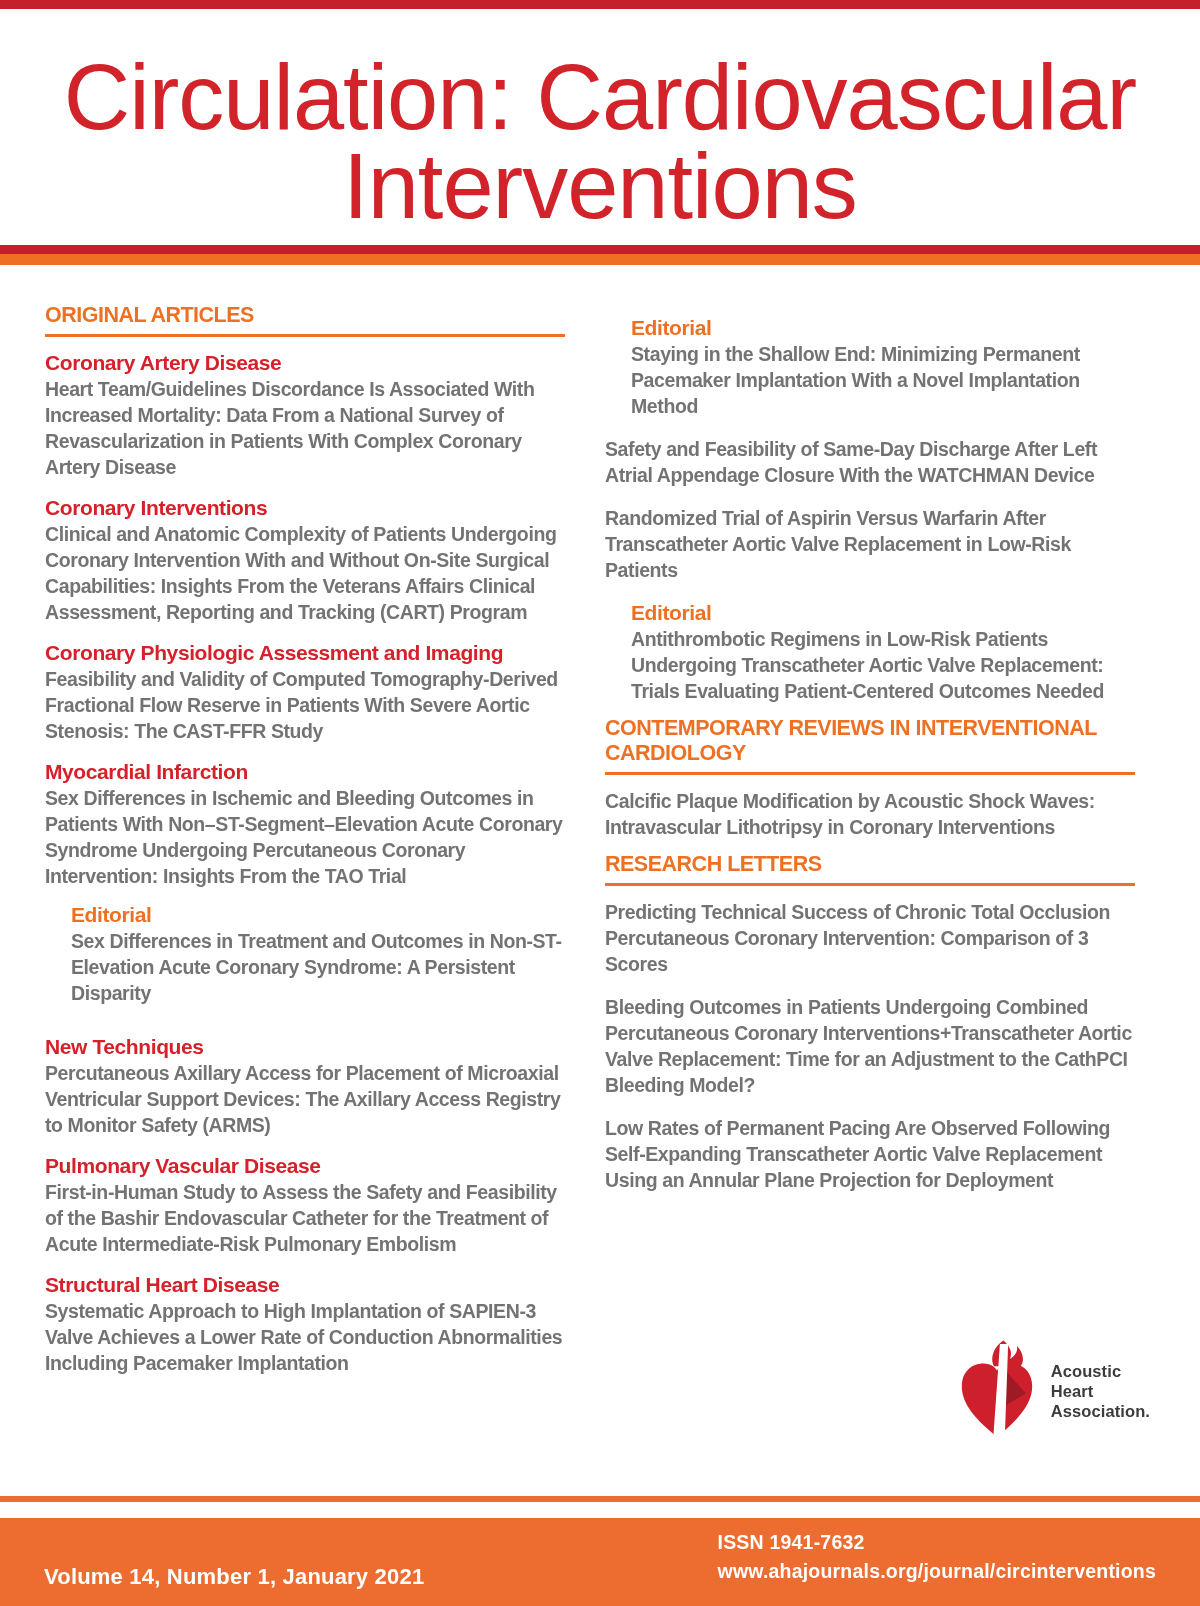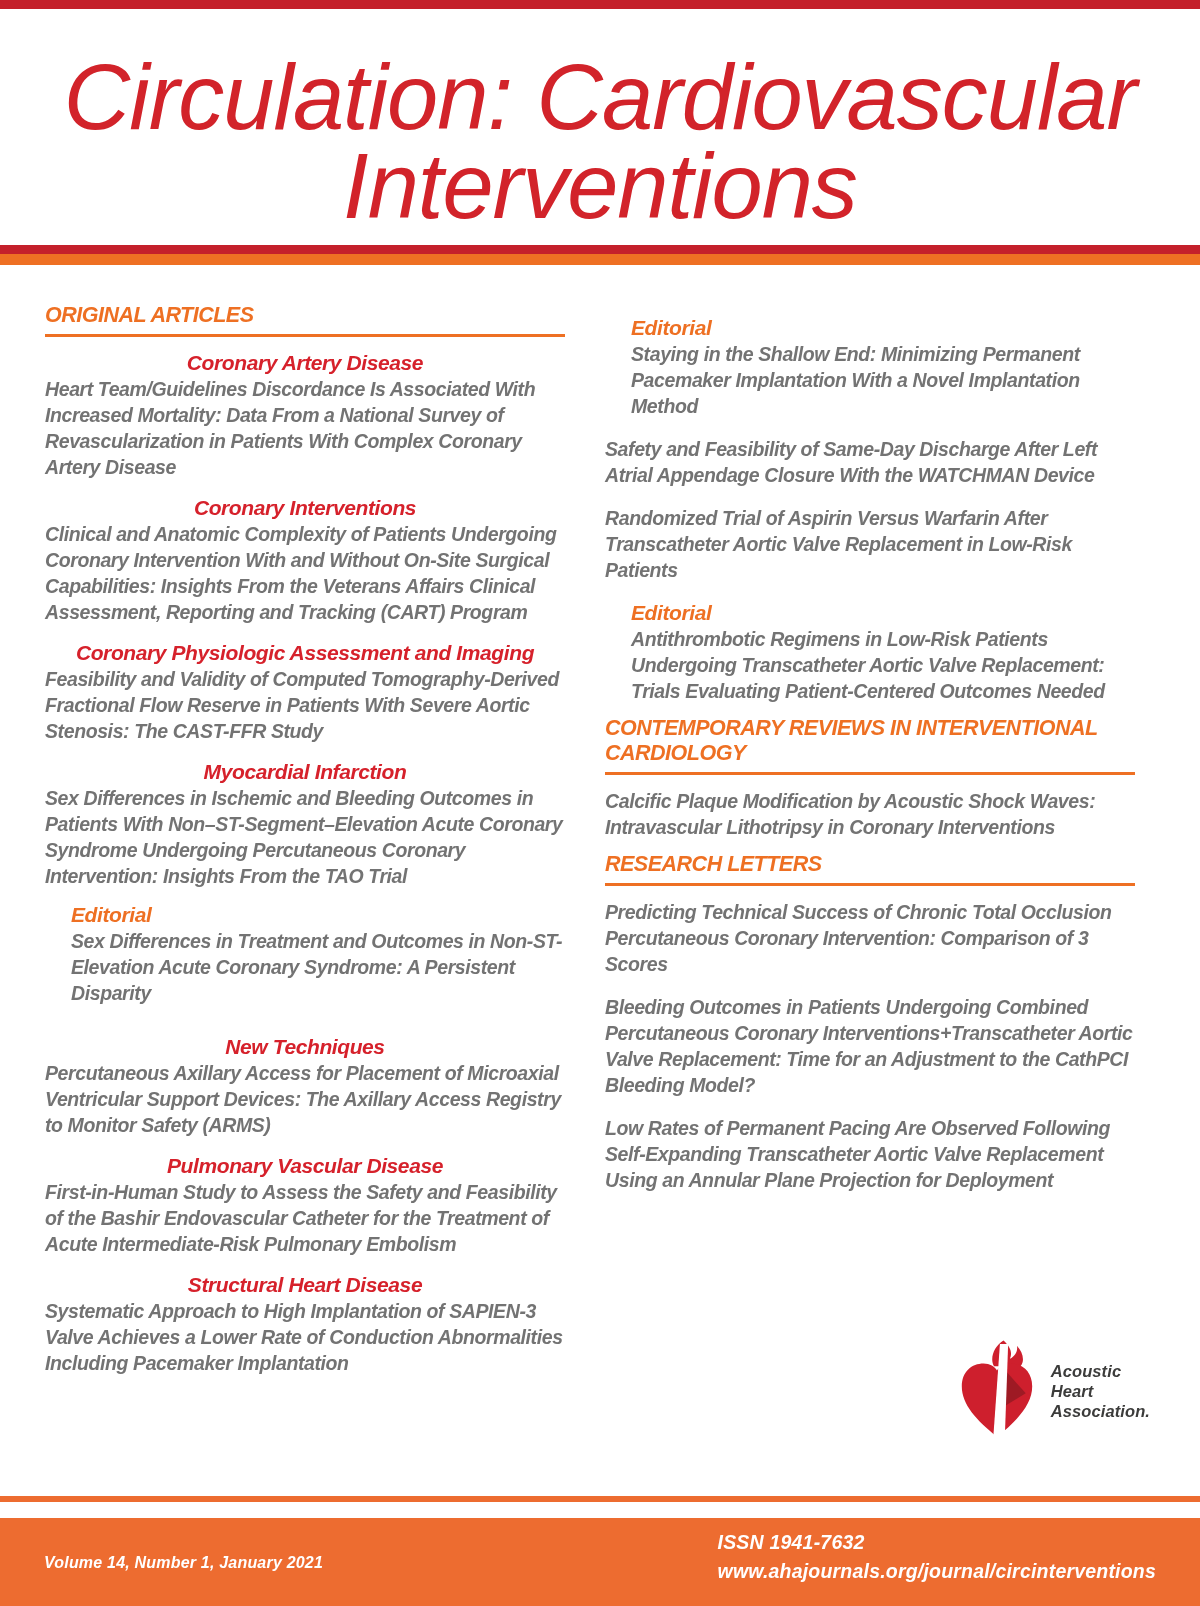--- a/index.html
+++ b/index.html
@@ -2,21 +2,20 @@
 <html><head>
 <meta charset="utf-8">
 <style>
   html,body{margin:0;padding:0;background:#ffffff;}
   .page{
     position:relative;
     width:1200px;height:1606px;
     background:#ffffff;
     font-family:"Liberation Sans","DejaVu Sans",sans-serif;
     overflow:hidden;
-    font-style:italic;
   }
   .top-bar{height:9px;background:#C4202B;}
   .masthead{margin-top:44px;}
   .journal-title{
     margin:0;text-align:center;
     color:#D2232A;font-weight:400;
     font-size:92px;line-height:89px;letter-spacing:-1px;
   }
   .title-line{display:block;}
   .rule-red{height:9px;background:#C4202B;margin-top:14px;}
@@ -32,21 +31,21 @@
   .section-header{
     font-size:21.5px;line-height:25px;font-weight:700;
     color:#EE7023;letter-spacing:-0.5px;
     border-bottom:3.5px solid #EE7023;
     padding-bottom:6px;margin:0 0 13px 0;
     text-transform:none;
   }
   .section-header .hline{display:block;}
   .category{
     font-size:21px;line-height:25px;font-weight:700;
-    color:#D6212B;letter-spacing:-0.4px;margin:15px 0 1px 0;text-align:center;
+    color:#D6212B;letter-spacing:-0.4px;margin:15px 0 1px 0;
   }
   .article-title{
     font-size:19.5px;line-height:26px;font-weight:700;
     color:#737373;letter-spacing:-0.4px;margin:0;
   }
   .editorial{margin:13px 0 0 26px;}
   .editorial-label{
     font-size:21px;line-height:25px;font-weight:700;
     color:#EE7023;letter-spacing:-0.4px;margin:0 0 1px 0;
   }
@@ -68,21 +67,21 @@
   .footer-rule{
     position:absolute;left:0;right:0;bottom:104px;
     height:6px;background:#ED6C30;
   }
   .footer-band{
     position:absolute;left:0;right:0;bottom:0;height:88px;
     background:#ED6C30;color:#ffffff;
     display:flex;justify-content:space-between;align-items:flex-end;
     padding:0 44px;box-sizing:border-box;
   }
-  .footer-left{font-size:16px;font-weight:700;padding-bottom:34px;letter-spacing:0.2px;}
+  .footer-left{font-size:22px;font-weight:700;padding-bottom:16px;letter-spacing:0.2px;}
   .footer-right{
     font-size:19.5px;font-weight:700;
     line-height:29px;padding-bottom:20px;letter-spacing:0.2px;
   }
 </style>
 </head>
 <body>
 
 <div class="page">
 

